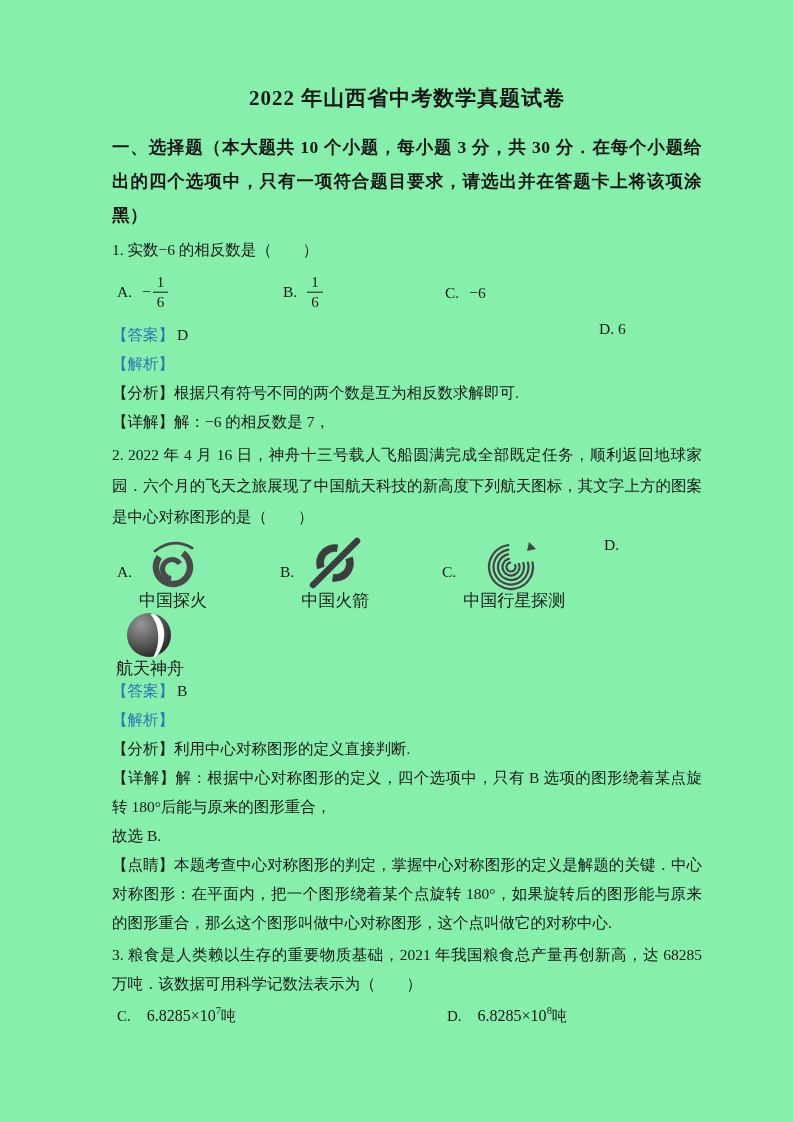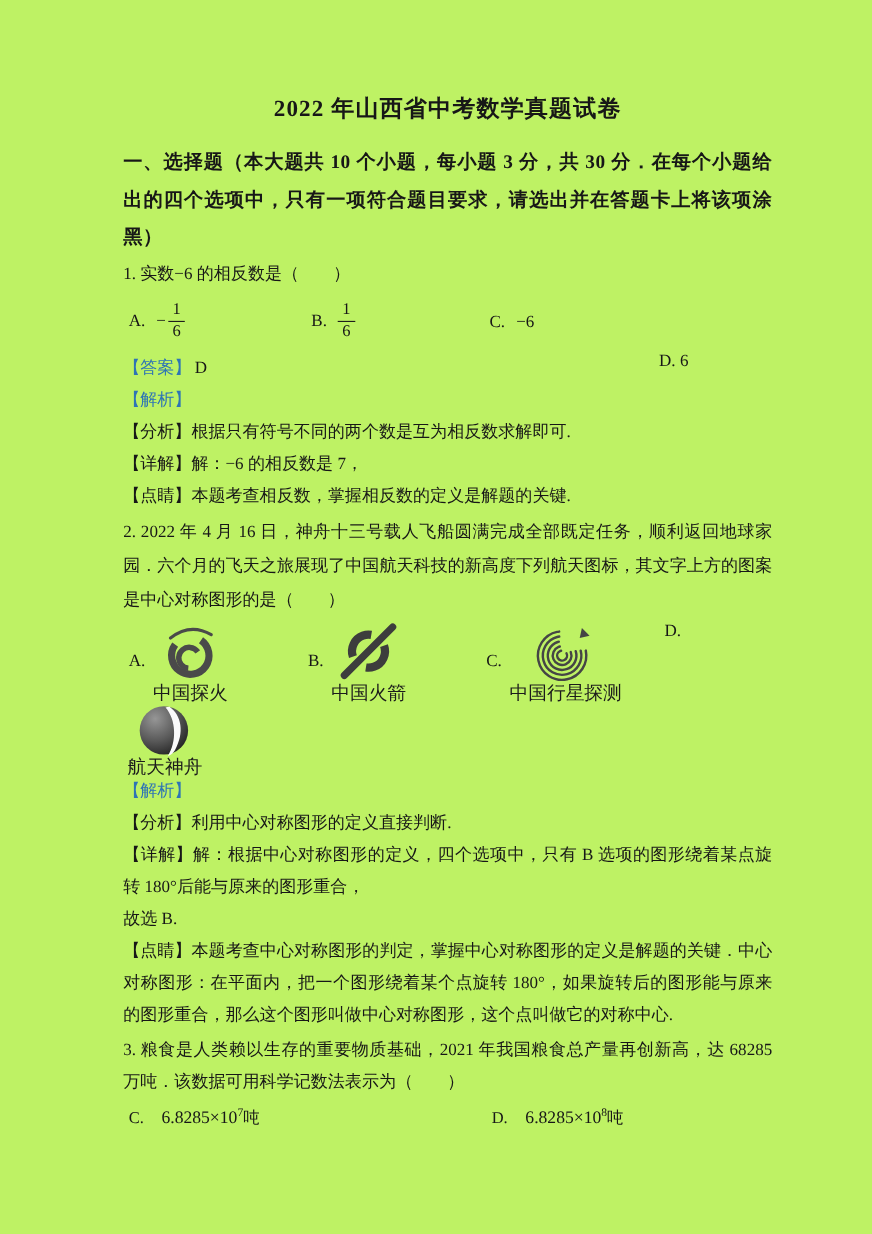--- a/index.html
+++ b/index.html
@@ -1,17 +1,17 @@
 <!DOCTYPE html>
 <html><head>
 <meta charset="utf-8">
 <style>
   html,body{margin:0;padding:0;background:#ffffff;}
   .page{
-    width:793px;height:1122px;background:#bef264;position:relative;overflow:hidden;
+    width:793px;height:1122px;background:#86efac;position:relative;overflow:hidden;
     font-family:"Liberation Serif","DejaVu Serif",serif;color:#171717;
   }
   .content{position:absolute;left:112px;top:0;width:590px;}
   .title{
     padding-top:84px;margin:0;font-size:21px;font-weight:bold;text-align:center;
     letter-spacing:1px;line-height:28px;
   }
   .section-heading{
     margin:18px 0 0 0;font-size:17.5px;font-weight:bold;line-height:34px;
     text-align:justify;letter-spacing:0.5px;
@@ -68,21 +68,20 @@
         </span>
         <span class="q1-opt" style="left:487px;margin-top:36px;">
           <span class="opt-label" style="margin-right:4px;">D.</span><span>6</span>
         </span>
       </div>
 
       <p class="body"><span class="tag">【答案】</span><span>D</span></p>
       <p class="body"><span class="tag">【解析】</span></p>
       <p class="body">【分析】根据只有符号不同的两个数是互为相反数求解即可.</p>
       <p class="body">【详解】解：−6 的相反数是 7，</p>
-      <p class="body">【点睛】本题考查相反数，掌握相反数的定义是解题的关键.</p>
     </div>
 
     <div>
       <p class="body q-stem" style="line-height:31px;">2. 2022 年 4 月 16 日，神舟十三号载人飞船圆满完成全部既定任务，顺利返回地球家园．六个月的飞天之旅展现了中国航天科技的新高度下列航天图标，其文字上方的图案是中心对称图形的是（　　）</p>
 
       <div class="q2-options">
 
         <div class="q2-cell" style="left:5px;">
           <span class="opt-label">A.</span>
           <span class="logo-box">
@@ -138,20 +137,21 @@
                 <stop offset="100%" stop-color="#1e1e1e"></stop>
               </radialGradient>
             </defs>
             <circle cx="23" cy="23" r="22" fill="url(#gsph)"></circle>
             <path d="M28 1.5 C 39 9 42 25 33 41 C 31.5 43.5 29 45.5 26.5 46.5 C 35 33 34 13 24.5 2.2 C 25.6 1.8 27 1.6 28 1.5 Z" fill="#fafafa"></path>
           </svg>
           <span class="logo-caption">航天神舟</span>
         </span>
       </div>
 
+      <p class="body"><span class="tag">【答案】</span><span>B</span></p>
       <p class="body"><span class="tag">【解析】</span></p>
       <p class="body">【分析】利用中心对称图形的定义直接判断.</p>
       <p class="body">【详解】解：根据中心对称图形的定义，四个选项中，只有 B 选项的图形绕着某点旋转 180°后能与原来的图形重合，</p>
       <p class="body">故选 B.</p>
       <p class="body">【点睛】本题考查中心对称图形的判定，掌握中心对称图形的定义是解题的关键．中心对称图形：在平面内，把一个图形绕着某个点旋转 180°，如果旋转后的图形能与原来的图形重合，那么这个图形叫做中心对称图形，这个点叫做它的对称中心.</p>
     </div>
 
     <div>
       <p class="body q-stem">3. 粮食是人类赖以生存的重要物质基础，2021 年我国粮食总产量再创新高，达 68285 万吨．该数据可用科学记数法表示为（　　）</p>
 

